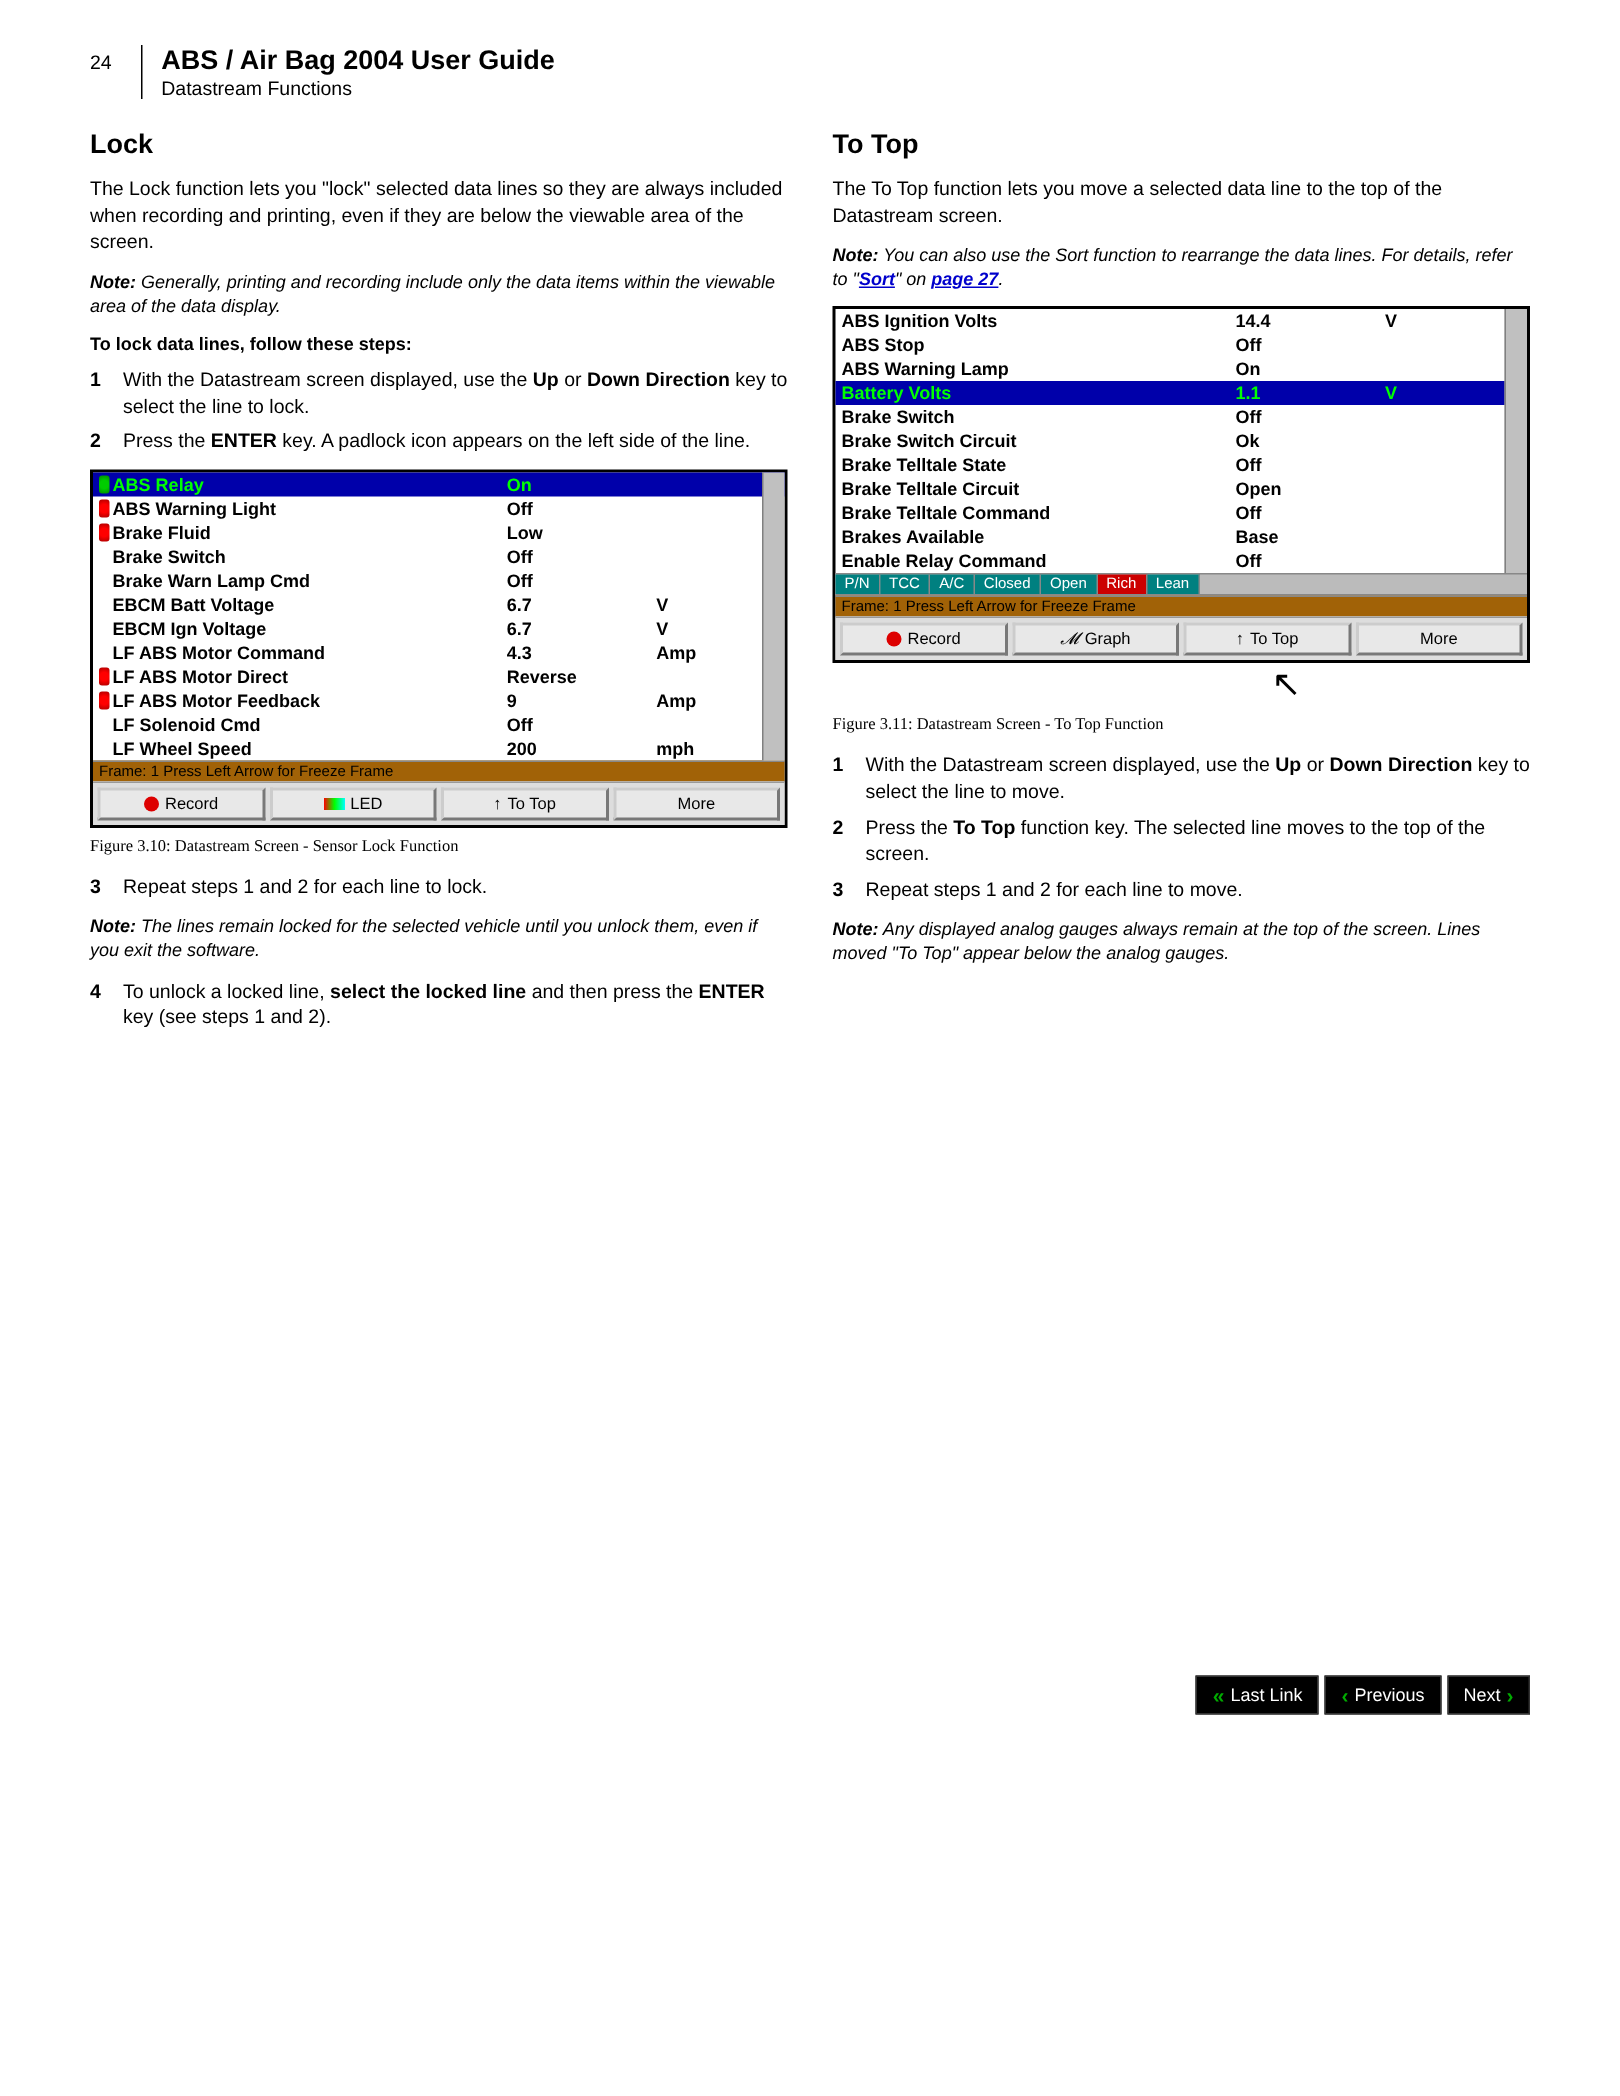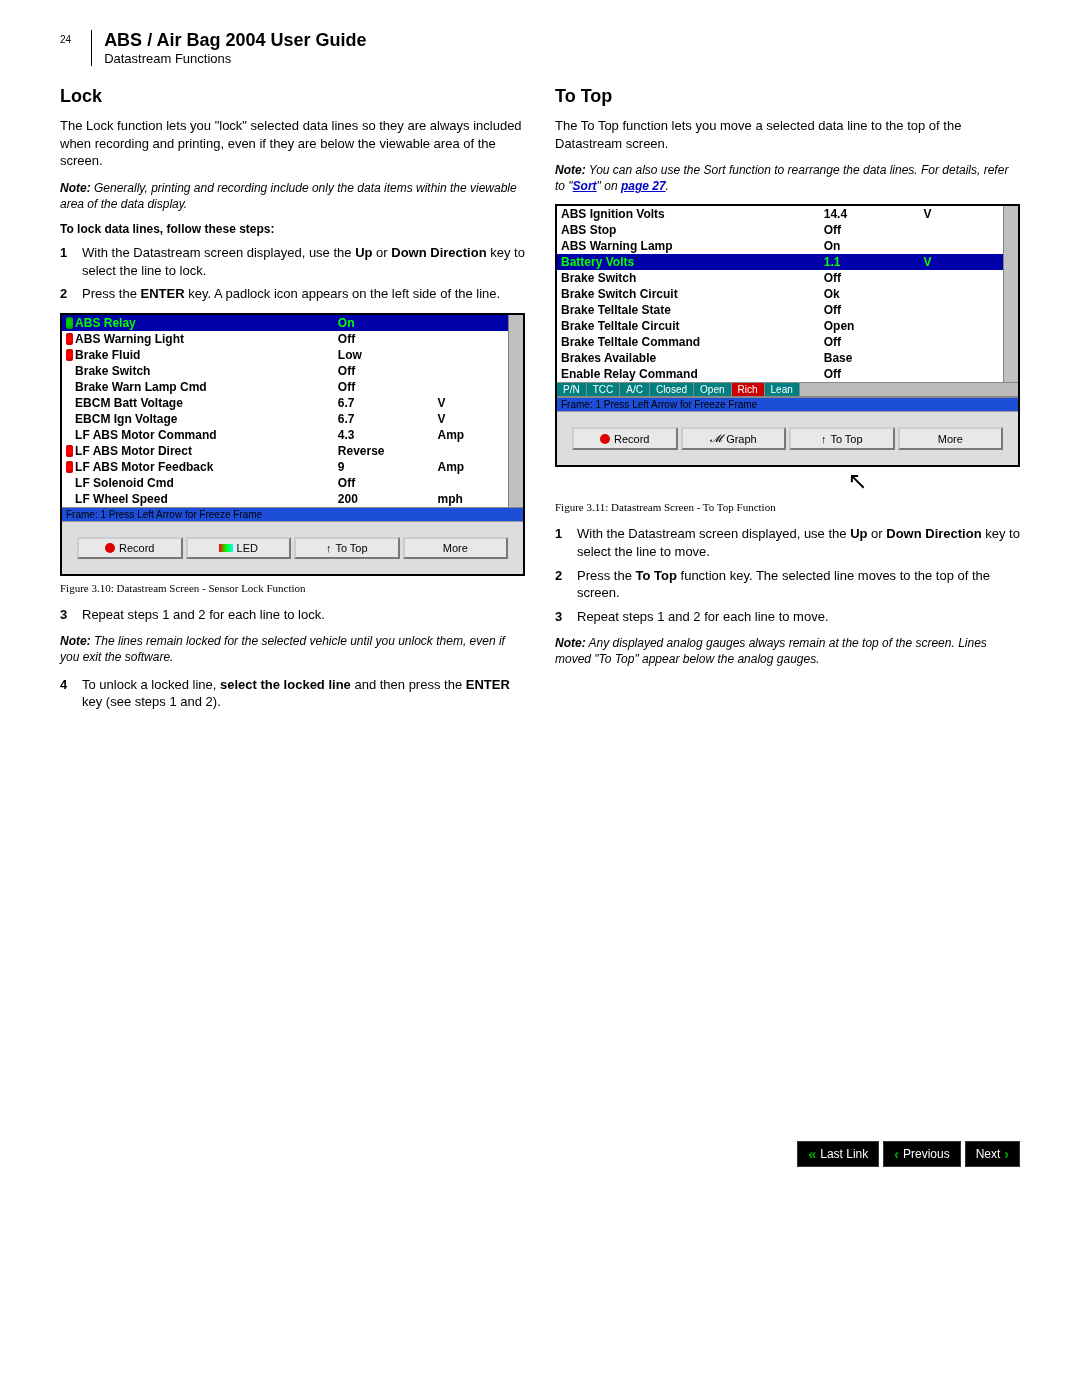--- a/index.html
+++ b/index.html
@@ -1,19 +1,19 @@
 <!DOCTYPE html>
 <html><head>
 <meta charset="utf-8">
 <style>
   * { box-sizing: border-box; margin: 0; padding: 0; }
   body { font-family: Arial, Helvetica, sans-serif; font-size: 13px; color: #000; background: #fff; width: 1080px; }
   .page { padding: 30px 60px; }
   .header-row { display: flex; align-items: flex-start; margin-bottom: 20px; }
-  .page-num { font-size: 10px; margin-right: 20px; margin-top: 4px; }
+  .page-num { font-size: 13px; margin-right: 20px; margin-top: 4px; }
   .hdr-divider { border-left: 1px solid #000; height: 36px; margin-right: 12px; }
   .title-block { }
   .doc-title { font-size: 18px; font-weight: bold; }
   .doc-subtitle { font-size: 13px; }
   .columns { display: flex; gap: 30px; }
   .col { flex: 1; }
   .section-heading { font-size: 18px; font-weight: bold; margin-bottom: 10px; }
   .body-text { font-size: 13px; line-height: 1.35; margin-bottom: 10px; }
   .note { font-size: 12px; font-style: italic; line-height: 1.35; margin-bottom: 10px; }
   .note-label { font-weight: bold; font-style: italic; }
@@ -34,22 +34,22 @@
   .ds-row.hilite { background: #0000aa; color: #00ff00; }
   .lock-icon { width: 12px; height: 12px; display: inline-block; margin-right: 2px; }
   .lock-red { background: radial-gradient(circle, #ff0000 40%, #aa0000 100%); border-radius: 2px; }
   .lock-green { background: radial-gradient(circle, #00cc00 40%, #008800 100%); border-radius: 2px; }
   .ds-name { flex: 0 0 58%; }
   .ds-val { flex: 0 0 22%; }
   .ds-unit { flex: 0 0 18%; }
   .ds-tabbar { display: flex; background: #bbb; font-size: 10px; font-weight: normal; border-top: 1px solid #888; border-bottom: 1px solid #888; }
   .ds-tab { padding: 1px 6px; border-right: 1px solid #888; background: #008080; color: #fff; }
   .ds-tab.red { background: #cc0000; color: #fff; text-align: center; }
-  .ds-frame-line { background: #1d4ed8; font-size: 10px; padding: 1px 4px; font-weight: normal; border-top: 1px solid #888; }
-  .ds-btnbar { display: flex; padding: 15px; gap: 3px; background: #ddd; border-top: 1px solid #999; }
+  .ds-frame-line { background: #a16207; font-size: 10px; padding: 1px 4px; font-weight: normal; border-top: 1px solid #888; }
+  .ds-btnbar { display: flex; padding: 3px; gap: 3px; background: #ddd; border-top: 1px solid #999; }
   .ds-btn { flex: 1; border: 2px outset #ccc; background: #e8e8e8; padding: 3px 4px; text-align: center; font-size: 11px; font-weight: normal; display: flex; align-items: center; justify-content: center; gap: 4px; }
   .rec-dot { width: 10px; height: 10px; background: #dd0000; border-radius: 50%; display: inline-block; }
   .led-box { width: 14px; height: 8px; background: linear-gradient(90deg,#f00,#0f0,#0ff); display: inline-block; }
   .arrow-up { font-weight: bold; }
   .graph-glyph { font-style: italic; font-family: serif; }
 
   .pointer-arrow { text-align: center; font-size: 24px; margin: -2px 0 6px 140px; }
 
   
   .footer-nav { display: flex; justify-content: flex-end; gap: 4px; padding: 10px 60px 20px 0; }

